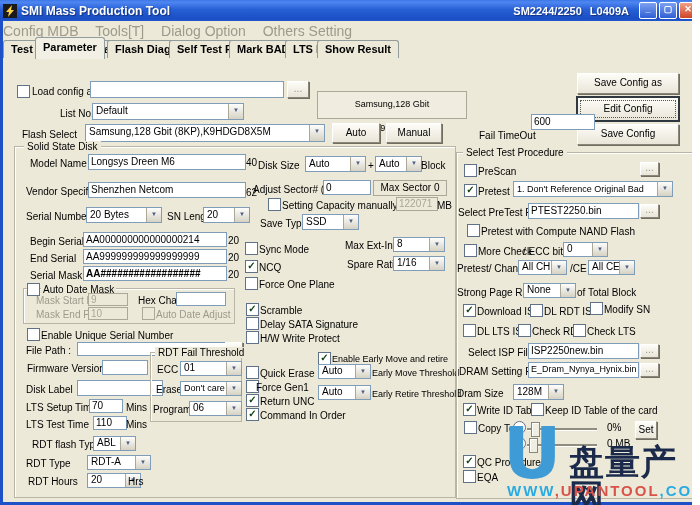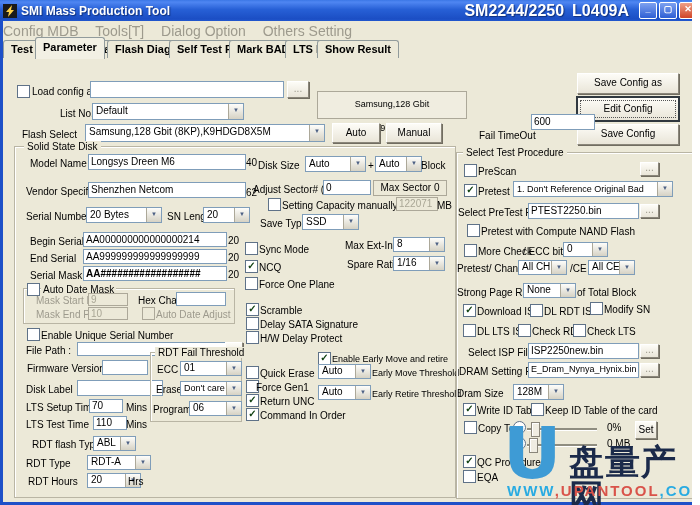--- a/index.html
+++ b/index.html
@@ -21,21 +21,21 @@
   .cb.dis{background:#ECE9D8;border-color:#aca899}
   .radio{position:absolute;width:11px;height:11px;border-radius:50%;background:#fff;border:1px solid #5f7288}
   .radio.checked::after{content:"";position:absolute;left:3px;top:3px;width:4px;height:4px;border-radius:50%;background:#222}
   .grp{position:absolute;border:1px solid #b9b5a4;box-shadow:inset 1px 1px 0 #fff}
   .grp-title{position:absolute;background:#ECE9D8;padding:0 3px;font-size:10px;white-space:nowrap;line-height:11px}
   .panel{position:absolute;background:#ECE9D8;border:1px solid #aca899;text-align:center;font-size:10px;line-height:14px}
   .sline{position:absolute;height:2px;background:#8f8d80;box-shadow:0 1px 0 #fff}
   .sthumb{position:absolute;width:7px;height:13px;background:#f0ede2;border:1px solid #8a867a;box-shadow:inset 1px 1px 0 #fff}
   .titlebar{position:absolute;left:0;top:0;width:700px;height:21px;background:linear-gradient(180deg,#3b77e6 0%,#4f86f2 10%,#2760d6 45%,#1b4ec4 90%,#2157ce 100%);display:flex;align-items:center;padding:0 3px;box-sizing:border-box}
   .titlebar .t{color:#fff;font-weight:bold;font-size:12px;text-shadow:1px 1px 1px #10307a;margin-left:4px}
-  .titlebar .v{color:#fff;font-weight:bold;font-size:16px;text-shadow:1px 1px 1px #10307a;margin-right:8px}
+  .titlebar .v{color:#fff;font-weight:bold;font-size:11px;text-shadow:1px 1px 1px #10307a;margin-right:8px}
   .wbtn{width:16px;height:15px;border:1px solid #fff;border-radius:2px;margin-left:2px;color:#fff;font-size:9px;line-height:13px;text-align:center;font-weight:bold}
   .wbtn.b{background:linear-gradient(#7da1f0,#2f5fd4)}
   .wbtn.r{background:linear-gradient(#f0a086,#cf4427)}
   .menubar{position:absolute;left:3px;top:21px;width:694px;height:16px;background:#ECE9D8}
   .menubar span{color:#9d9a8d;font-size:14px;margin-right:14px;display:inline-block;padding-top:2px}
   .tabstrip{position:absolute;left:3px;top:37px;width:694px;height:21px}
   .tab{position:absolute;top:3px;height:15px;padding:2px 7px 0 7px;border:1px solid #919b9c;border-bottom:none;border-radius:3px 3px 0 0;background:#ECE9D8;font-weight:bold;font-size:11px;white-space:nowrap}
   .tab.active{top:0;height:18px;padding-top:3px;background:#f2f0e4;z-index:2;box-shadow:inset 0 2px 0 #e8a23c00}
   .border{position:absolute;background:#1e50c8}
   .wm-u{position:absolute;color:#3e9bd5;font-size:72px;font-weight:bold;line-height:58px;font-family:"DejaVu Sans",sans-serif}
@@ -203,21 +203,21 @@
   <div class="lbl" style="left:345px;top:240px">Max Ext-Intlv</div>
   <div class="dd" style="left:393px;top:237px;width:31px;height:13px;line-height:12px"><span>8</span><span class="arr"></span></div>
   <div class="lbl" style="left:347px;top:259px">Spare Ratio</div>
   <div class="dd" style="left:393px;top:256px;width:31px;height:13px;line-height:12px"><span>1/16</span><span class="arr"></span></div>
 
   <div class="cb checked" style="left:246px;top:303px"></div>
   <div class="lbl" style="left:260px;top:305px">Scramble</div>
   <div class="cb" style="left:246px;top:317px"></div>
   <div class="lbl" style="left:260px;top:319px">Delay SATA Signature</div>
   <div class="cb" style="left:246px;top:331px"></div>
-  <div class="lbl" style="left:260px;top:333px">H/W Delay Protect</div>
+  <div class="lbl" style="left:260px;top:333px">H/W Write Protect</div>
 
   <div class="grp" style="left:150px;top:352px;width:90px;height:68px"></div>
   <div class="grp-title" style="left:155px;top:347px">RDT Fail Threshold</div>
   <div class="lbl" style="left:157px;top:364px">ECC</div>
   <div class="dd" style="left:180px;top:361px;width:41px;height:13px;line-height:12px"><span>01</span><span class="arr"></span></div>
   <div class="lbl" style="left:156px;top:384px">Erase</div>
   <div class="dd xs" style="left:180px;top:381px;width:41px;height:13px;line-height:12px"><span>Don't care</span><span class="arr"></span></div>
   <div class="lbl" style="left:153px;top:404px">Program</div>
   <div class="dd" style="left:189px;top:401px;width:32px;height:13px;line-height:12px"><span>06</span><span class="arr"></span></div>
 

